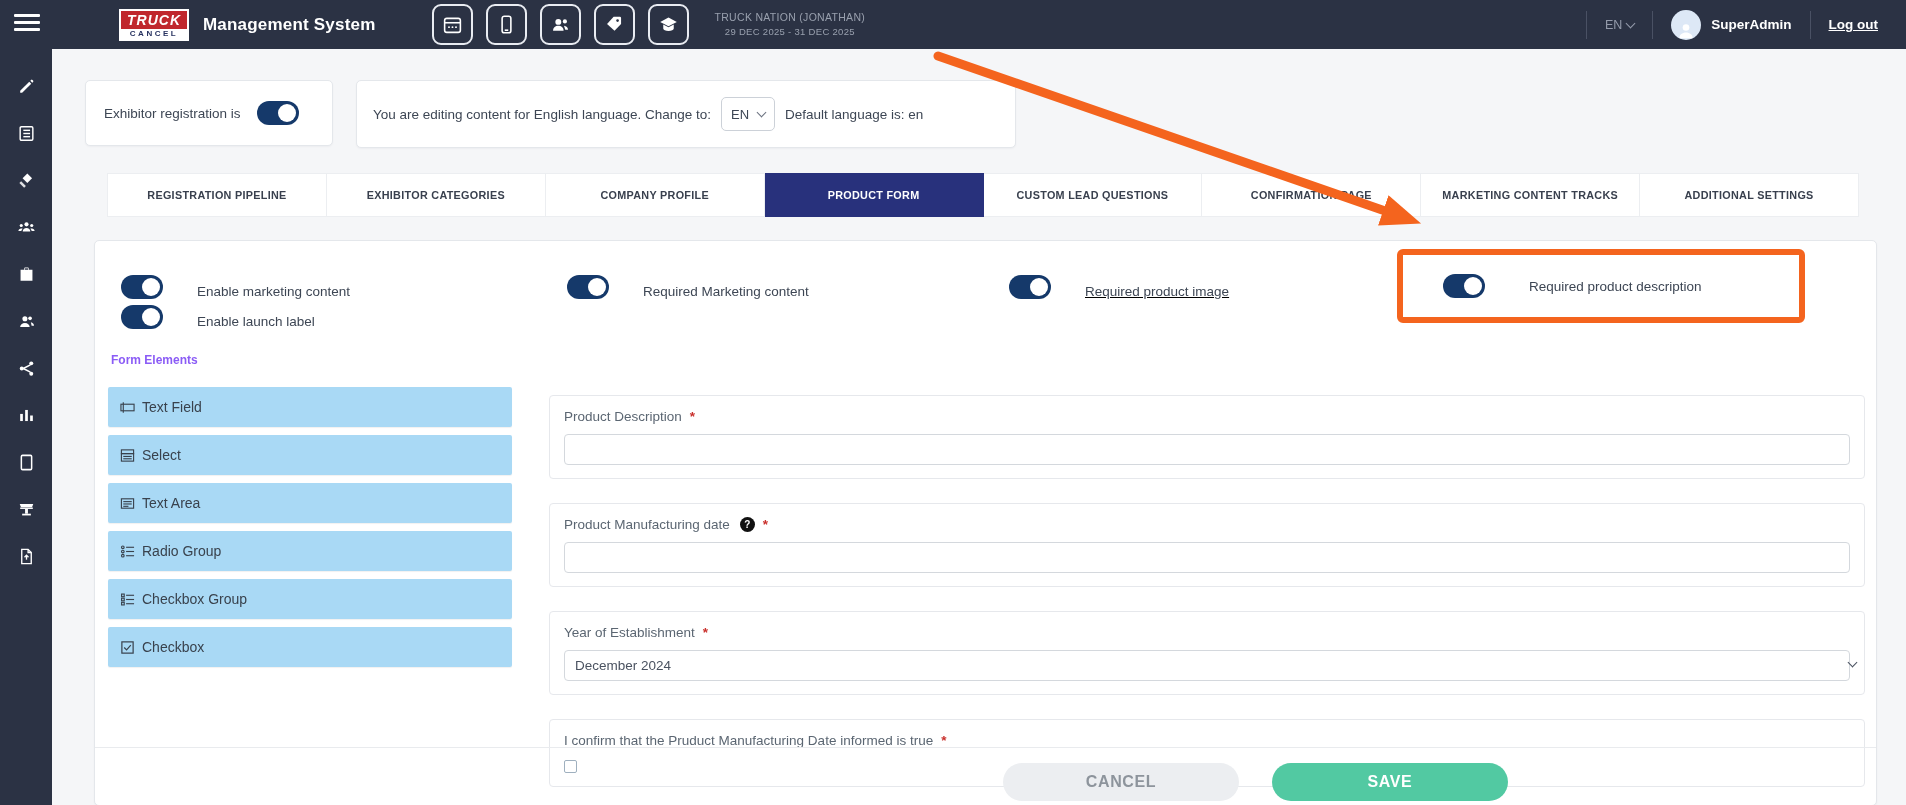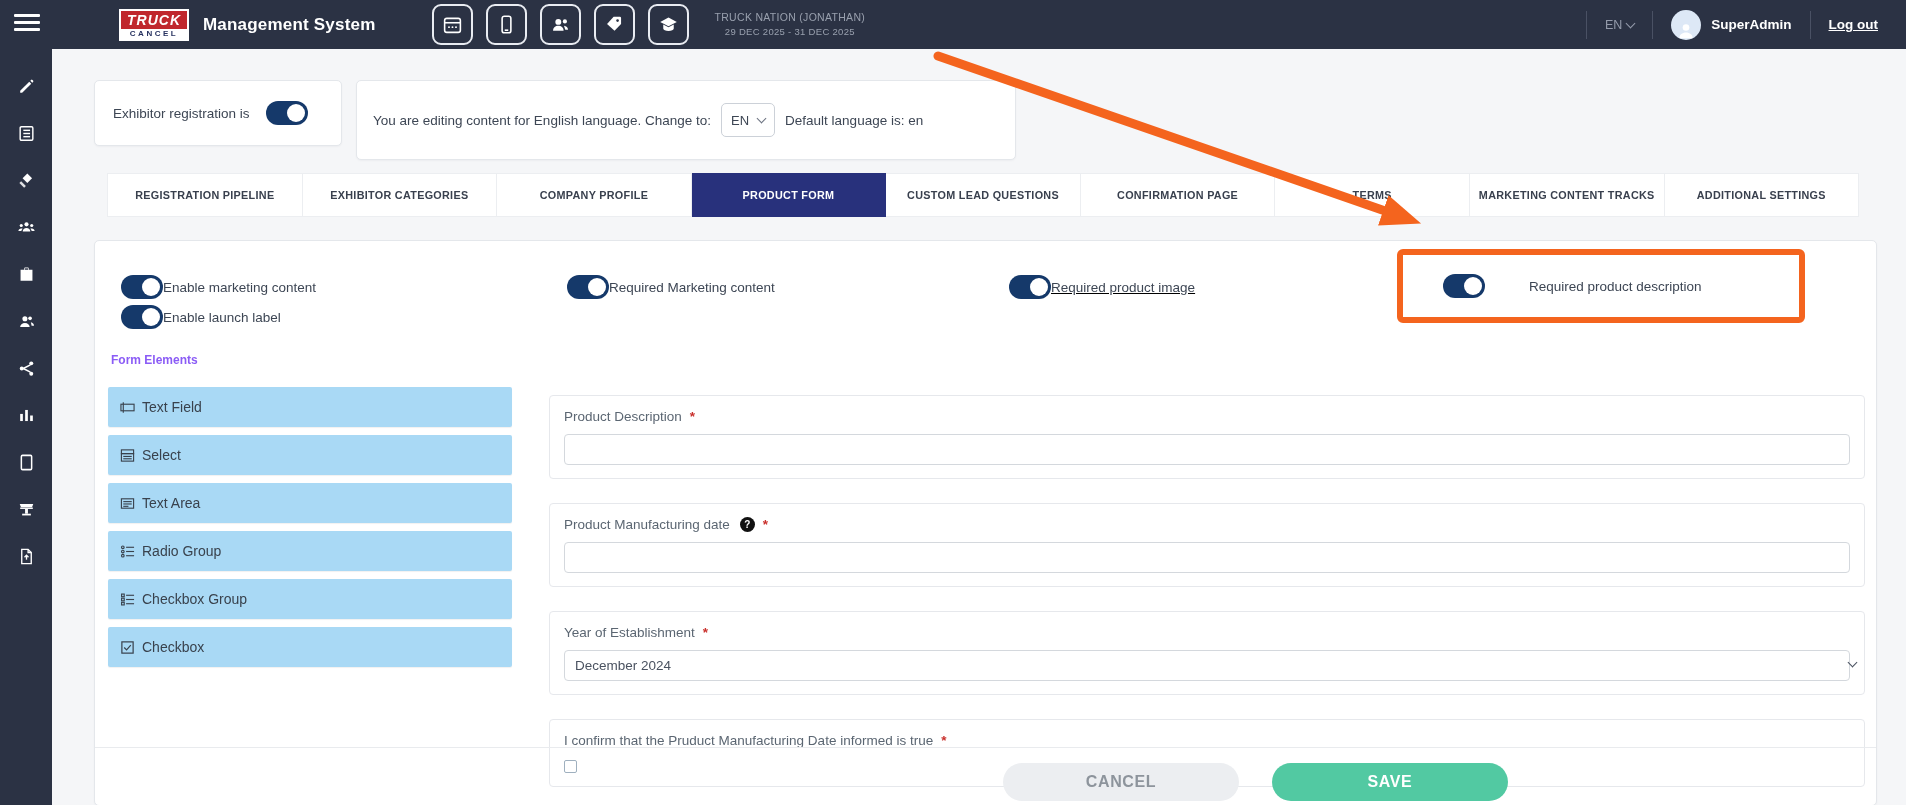--- a/index.html
+++ b/index.html
@@ -33,42 +33,42 @@
 
   
   .sidebar { position:absolute; top:49px; left:0; bottom:0; width:52px; background:#2b3244; display:flex; flex-direction:column; align-items:center; padding-top:14px; z-index:15; }
   .sb-item { width:52px; height:47px; display:flex; align-items:center; justify-content:center; cursor:pointer; }
   .sb-item svg { width:19px; height:19px; }
 
   
   .main { position:absolute; left:52px; top:49px; right:0; bottom:0; }
   .card { background:#fff; border:1px solid #e4e7eb; border-radius:5px; box-shadow:0 1px 2px rgba(20,30,60,.04); }
 
-  .reg-card { position:absolute; left:42px; top:31px; width:248px; height:66px; display:flex; align-items:center; padding:0 18px; gap:16px; }
+  .reg-card { position:absolute; left:33px; top:31px; width:248px; height:66px; display:flex; align-items:center; padding:0 18px; gap:16px; }
   .reg-label { font-size:13.5px; color:#3d4654; white-space:nowrap; }
 
-  .lang-card { position:absolute; left:304px; top:31px; width:660px; height:80px; display:flex; align-items:center; padding:0 16px; gap:10px; }
+  .lang-card { position:absolute; left:304px; top:31px; width:660px; height:68px; display:flex; align-items:center; padding:0 16px; gap:10px; }
   .lang-text { font-size:13.5px; color:#3d4654; white-space:nowrap; }
   .lang-select { border:1px solid #ccd1d8; border-radius:5px; height:34px; padding:0 9px; display:flex; align-items:center; gap:9px; font-size:13px; color:#3d4654; cursor:pointer; }
   .lang-select .chev { color:#6b7280; }
 
   
   .toggle { width:42px; height:24px; border-radius:12px; background:#15396a; position:relative; flex:0 0 auto; cursor:pointer; }
   .toggle .knob { position:absolute; top:3px; left:21px; width:18px; height:18px; border-radius:50%; background:#fff; }
 
   
   .tabs { position:absolute; left:55px; top:124px; width:1752px; height:44px; display:flex; }
   .tab { flex:1 1 0; background:#fff; border:1px solid #eceef1; border-left:none; display:flex; align-items:center; justify-content:center; font-size:10.8px; font-weight:700; color:#39404e; letter-spacing:.3px; cursor:pointer; white-space:nowrap; }
   .tab:first-child { border-left:1px solid #eceef1; }
   .tab.active { background:#28317c; border-color:#28317c; color:#fff; }
 
   
   .panel { position:absolute; left:42px; top:191px; width:1783px; height:566px; }
 
-  .toggle-group { position:absolute; display:flex; align-items:center; }
+  .toggle-group { position:absolute; display:flex; align-items:flex-end; gap:34px; }
   .tg-label { font-size:13.5px; color:#3d4654; white-space:nowrap; }
   .hl-box { position:absolute; left:1302px; top:8px; width:408px; height:74px; border:6px solid #f4641e; border-radius:6px; display:flex; align-items:center; padding-left:40px; gap:44px; background:#fff; }
 
   .fe-heading { position:absolute; left:16px; top:112px; font-size:12px; font-weight:700; color:#8b5cf6; }
   .fe-list { position:absolute; left:13px; top:146px; width:404px; }
   .fe-item { height:40px; margin-bottom:8px; background:#a9d9f5; border-radius:2px; display:flex; align-items:center; padding-left:12px; gap:7px; font-size:14px; color:#39424d; cursor:grab; box-shadow:0 1px 1px rgba(0,0,0,.06); }
   .fe-item svg { width:15px; height:15px; flex:0 0 auto; }
 
   
   .preview { position:absolute; left:454px; top:154px; width:1316px; }
@@ -271,21 +271,20 @@
       <span class="lang-text">Default language is: en</span>
     </div>
 
     <div class="tabs">
       <div class="tab">REGISTRATION PIPELINE</div>
       <div class="tab">EXHIBITOR CATEGORIES</div>
       <div class="tab">COMPANY PROFILE</div>
       <div class="tab active">PRODUCT FORM</div>
       <div class="tab">CUSTOM LEAD QUESTIONS</div>
       <div class="tab">CONFIRMATION PAGE</div>
-      <div class="tab">TERMS</div>
       <div class="tab">MARKETING CONTENT TRACKS</div>
       <div class="tab">ADDITIONAL SETTINGS</div>
     </div>
 
     <div class="card panel">
 
       <div class="toggle-group" style="left:26px; top:34px;">
         <div class="toggle">
             <div class="knob"></div>
           </div>

